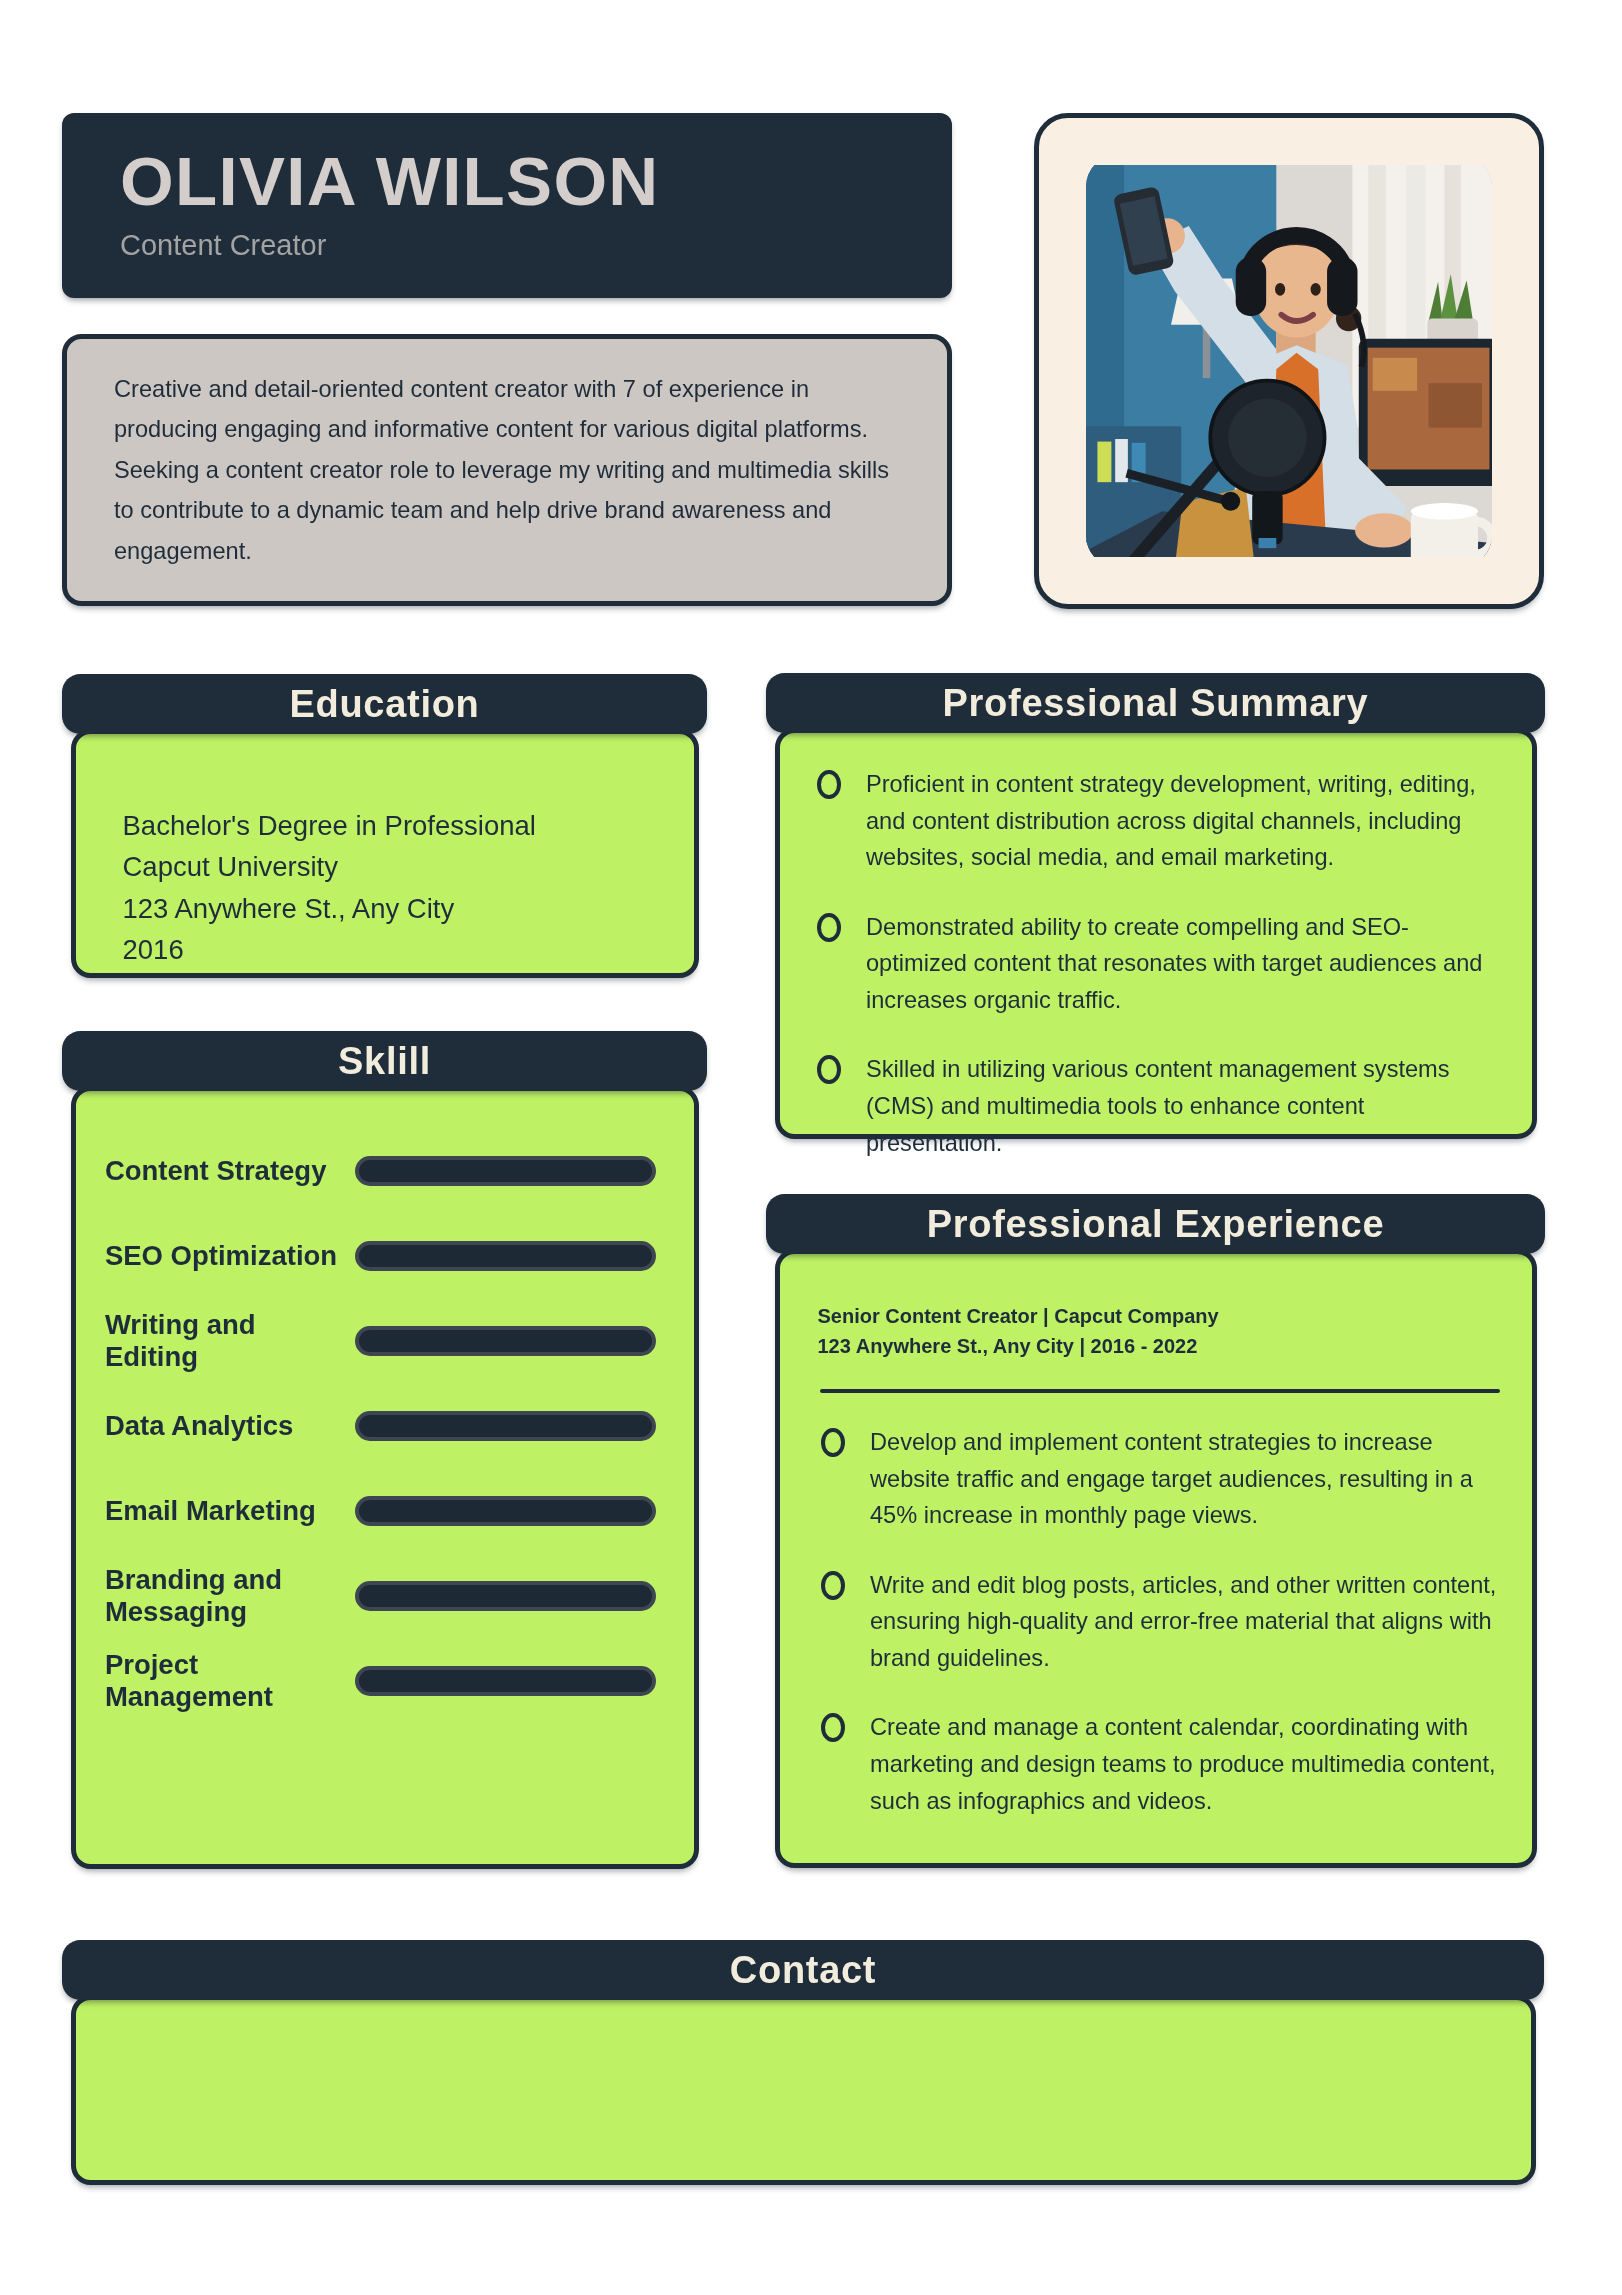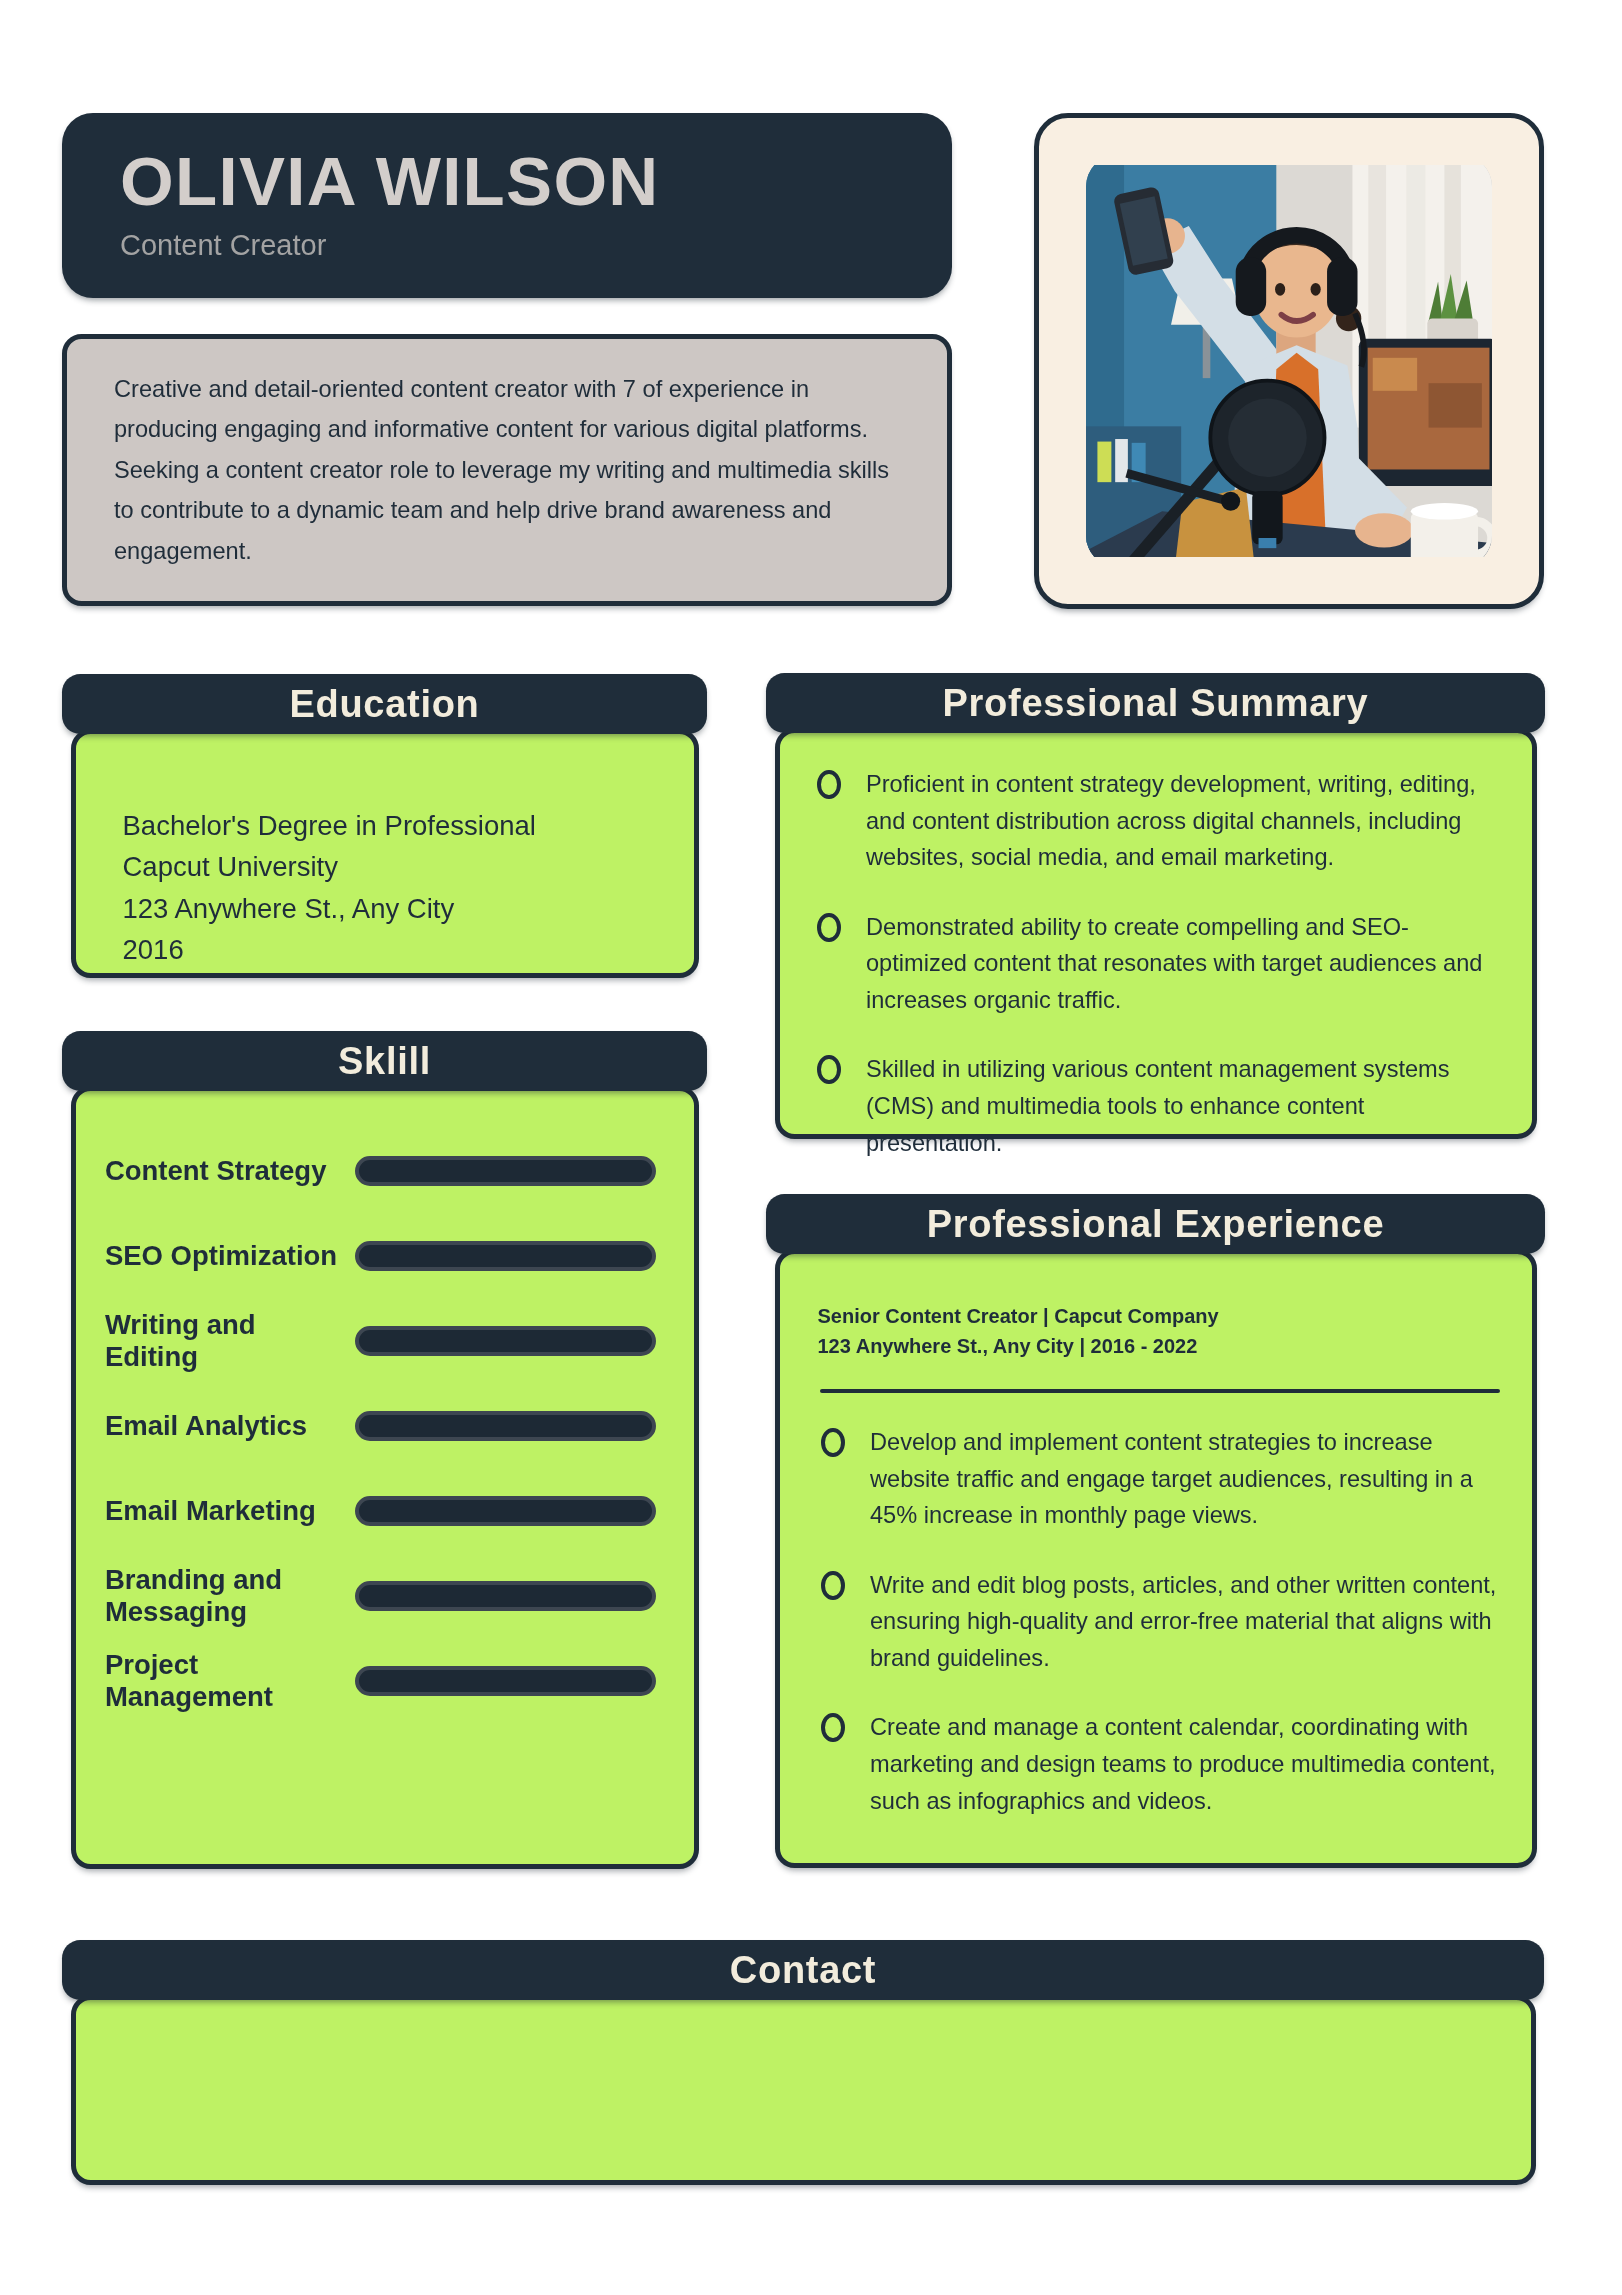--- a/index.html
+++ b/index.html
@@ -29,21 +29,21 @@
     left:8.5px; right:8.5px; top:55px; bottom:0;
     background:#bef264;
     border:5.9px solid #1f2d3a;
     border-radius:19.6px;
     box-shadow:0 4.6px 6.5px -3.3px rgba(20,30,40,.4);
   }
 
   
   .name-card {
     left:62px; top:113px; width:890px; height:185px;
-    background:#1f2d3a; border-radius:31px;
+    background:#1f2d3a; border-radius:12px;
     padding:31px 0 0 58px;
     box-shadow:0 3.9px 6.5px -2.6px rgba(20,30,40,.45);
   }
   .name-card .person-name {
     color:#d3cecb; font-size:69px; font-weight:600; letter-spacing:1.3px; line-height:1.1;
   }
   .name-card .person-title {
     color:#a3a3a3; font-size:29px; font-weight:400; margin-top:9.2px;
   }
 
@@ -254,21 +254,21 @@
         </div>
         <div class="skill-row">
           <span class="s-label">SEO Optimization</span>
           <span class="bar"><span class="bar-fill" style="width: 58%;"></span></span>
         </div>
         <div class="skill-row">
           <span class="s-label">Writing and Editing</span>
           <span class="bar"><span class="bar-fill" style="width: 58%;"></span></span>
         </div>
         <div class="skill-row">
-          <span class="s-label">Email Analytics</span>
+          <span class="s-label">Data Analytics</span>
           <span class="bar"><span class="bar-fill" style="width: 58%;"></span></span>
         </div>
         <div class="skill-row">
           <span class="s-label">Email Marketing</span>
           <span class="bar"><span class="bar-fill" style="width: 58%;"></span></span>
         </div>
         <div class="skill-row">
           <span class="s-label">Branding and Messaging</span>
           <span class="bar"><span class="bar-fill" style="width: 58%;"></span></span>
         </div>

